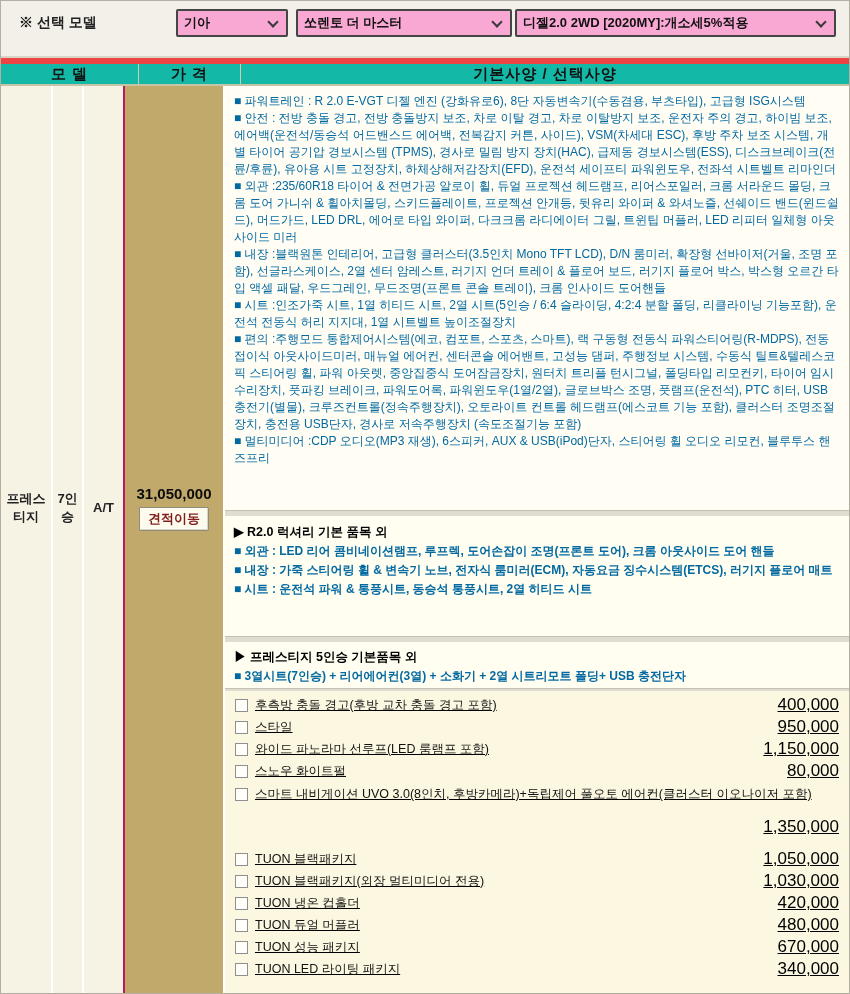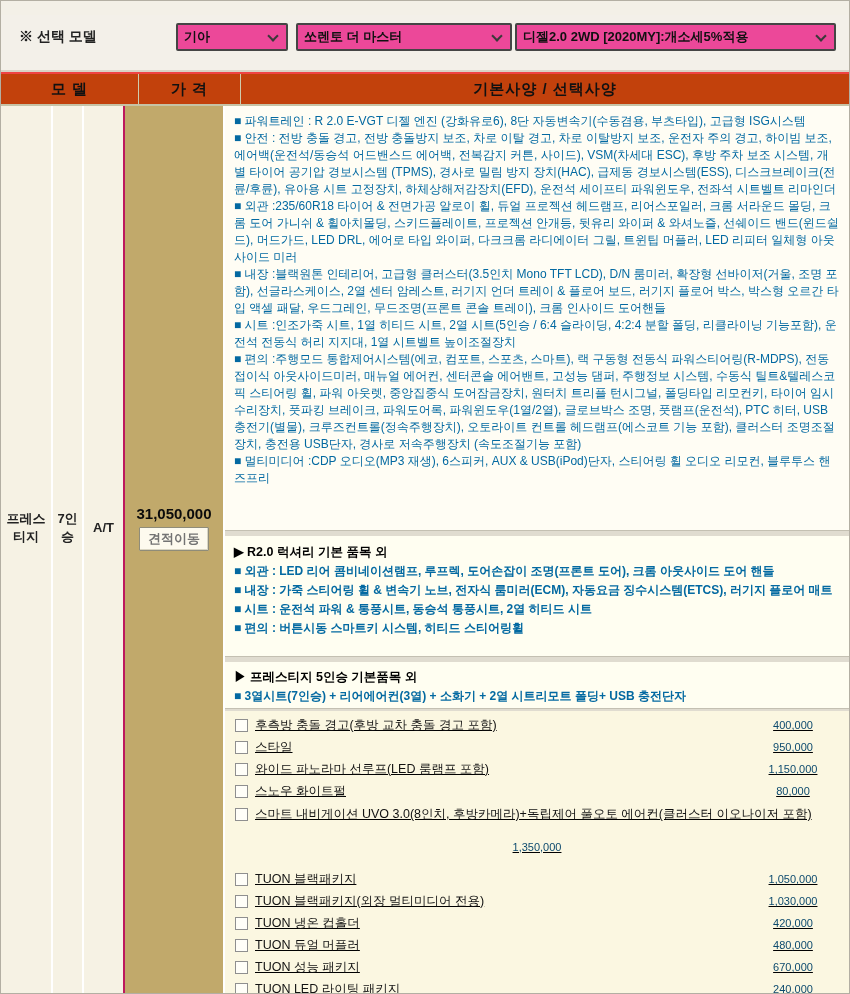--- a/index.html
+++ b/index.html
@@ -5,38 +5,38 @@
   * { box-sizing: border-box; margin: 0; padding: 0; }
   html,body { background:#fff; }
   body { font-family: "Liberation Sans", sans-serif; }
 
   .screen{
     position:relative; width:850px; height:994px;
     background:#f3f0e7; border:1px solid #b3afa3; overflow:hidden;
   }
 
   
-  .topbar{ position:relative; height:57px; background:#f3f0e9; border-bottom:2px solid #d8d4c6;margin-top:14px; }
+  .topbar{ position:relative; height:57px; background:#f3f0e9; border-bottom:2px solid #d8d4c6; }
   .sel-label{ position:absolute; left:18px; top:13px; font-size:14px; font-weight:700; color:#222; }
   .combo{
-    position:absolute; top:8px; height:28px; background:#ec4899;
+    position:absolute; top:8px; height:28px; background:#f9a8d4;
     border:2px solid #454545; border-radius:2px;
     display:flex; align-items:center; cursor:pointer;gap:20px;
   }
   .combo-brand{ left:175px; width:112px; }
   .combo-model{ left:295px; width:216px; }
   .combo-trim{  left:514px; width:321px; }
   .combo-text{ flex:1; padding-left:6px; font-size:13px; font-weight:700; color:#111;
                white-space:nowrap; overflow:hidden; }
   .chev{ width:8px; height:8px; border-right:2px solid #3a3a3a; border-bottom:2px solid #3a3a3a;
          transform:rotate(45deg); margin:-3px 9px 0 4px; flex:none; }
 
   
-  .thead{ display:flex; height:34px; background:#c2410c;
-          border-top:2px solid #ef4444; border-bottom:2px solid #c6c3a6; }
+  .thead{ display:flex; height:28px; background:#14b8a6;
+          border-top:6px solid #ef4444; border-bottom:2px solid #c6c3a6; }
   .th{ display:flex; align-items:center; justify-content:center;
        font-size:15px; font-weight:700; color:#111; letter-spacing:1px; }
   .th-model{ width:138px; border-right:1px solid #cfccae; }
   .th-price{ width:102px; border-right:1px solid #cfccae; }
   .th-spec{ flex:1; }
 
   
   .tbody{ display:flex; height:913px; }
   .col{ height:100%; }
   .col-trim { width:52px; background:#f6f2e4; border-right:2px solid #fff; }
@@ -46,21 +46,21 @@
   .col-trim,.col-seat,.col-trans,.col-price{
     display:flex; align-items:center; justify-content:center;
   }
   .cellmid{
     font-size:13px; line-height:18px; font-weight:600; color:#222;
     text-align:center; word-break:break-all; transform:translateY(-35px); padding:0 2px;
   }
   .pricebox{ text-align:center; transform:translateY(-35px); }
   .price{ font-size:15px; font-weight:700; color:#0b0b0b; }
   .quote-btn{
-    margin-top:5px; font-family:inherit; font-size:13px; font-weight:700; color:#737373;
+    margin-top:5px; font-family:inherit; font-size:13px; font-weight:700; color:#7f1d1d;
     background:#fdfaee; border:1px solid #8f8c79; border-radius:1px;
     padding:2px 8px; cursor:pointer; box-shadow:inset -1px -1px 0 #d9d5c2;
   }
 
   .col-spec{ flex:1; display:flex; flex-direction:column; overflow:hidden; background:#fffdf4; }
   .sec{ overflow:hidden; }
   .sec p{ font-size:12px; line-height:17px; color:#0369a1; }
   .sec-basic{ height:424px; background:#fffdf4; padding:7px 9px 0 9px; }
   .sep{ height:6px; background:#e0dcd0; border-top:1px solid #c4c0b2; flex:none; }
   .sep-thin{ height:3px; }
@@ -69,21 +69,21 @@
   .sec-title{ font-size:12.5px; line-height:19px; font-weight:700; color:#000; display:block; }
   .sec-luxury p, .sec-p5 p{ line-height:19px;font-weight:bold; }
 
   .sec-options{ flex:1; background:#fbf7e1; padding:3px 10px 0 10px;text-decoration:underline; }
   .opt-row{ display:flex; align-items:center; height:22px; cursor:pointer; }
   .opt-row input[type=checkbox]{
     appearance:none; -webkit-appearance:none; width:13px; height:13px; flex:none;
     border:1px solid #8f8f8f; background:#fffef8; margin:0 7px 0 0; cursor:pointer;
   }
   .opt-label{ flex:1; font-size:12.5px; color:#111; white-space:nowrap; overflow:hidden; }
-  .opt-price{ width:92px; text-align:center; font-size:11px; color:#0c4a6e; }
+  .opt-price{ width:92px; text-align:right; font-size:17px; color:#000000; }
   .opt-row.tall{ height:66px; flex-wrap:wrap; align-items:flex-start; padding-top:2px; }
   .opt-row.tall input[type=checkbox]{ margin-top:4px; }
   .opt-row.tall .opt-label{ flex:0 0 calc(100% - 20px); white-space:normal; line-height:21px; }
   .opt-row.tall .opt-price{ flex:0 0 100%; line-height:20px; }
 </style>
 </head>
 <body>
 
 <div class="screen">
 
@@ -141,21 +141,20 @@
         <p>■ 멀티미디어 :CDP 오디오(MP3 재생), 6스피커, AUX &amp; USB(iPod)단자, 스티어링 휠 오디오 리모컨, 블루투스 핸즈프리</p>
       </section>
 
       <div class="sep"></div>
 
       <section class="sec sec-luxury">
         <span class="sec-title">▶ R2.0 럭셔리 기본 품목 외</span>
         <p>■ 외관 : LED 리어 콤비네이션램프, 루프렉, 도어손잡이 조명(프론트 도어), 크롬 아웃사이드 도어 핸들</p>
         <p>■ 내장 : 가죽 스티어링 휠 &amp; 변속기 노브, 전자식 룸미러(ECM), 자동요금 징수시스템(ETCS), 러기지 플로어 매트</p>
         <p>■ 시트 : 운전석 파워 &amp; 통풍시트, 동승석 통풍시트, 2열 히티드 시트</p>
-        <p>■ 편의 : 버튼시동 스마트키 시스템, 히티드 스티어링휠</p>
       </section>
 
       <div class="sep"></div>
 
       <section class="sec sec-p5">
         <span class="sec-title">▶ 프레스티지 5인승 기본품목 외</span>
         <p>■ 3열시트(7인승) + 리어에어컨(3열) + 소화기 + 2열 시트리모트 폴딩+ USB 충전단자</p>
       </section>
 
       <div class="sep sep-thin"></div>
@@ -208,19 +207,19 @@
           <span class="opt-price">480,000</span>
         </div>
         <div class="opt-row">
           <input type="checkbox" style="">
           <span class="opt-label">TUON 성능 패키지</span>
           <span class="opt-price">670,000</span>
         </div>
         <div class="opt-row">
           <input type="checkbox" style="">
           <span class="opt-label">TUON LED 라이팅 패키지</span>
-          <span class="opt-price">240,000</span>
+          <span class="opt-price">340,000</span>
         </div>
 
       </section>
     </div>
   </div>
 </div>
 
 </body></html>

